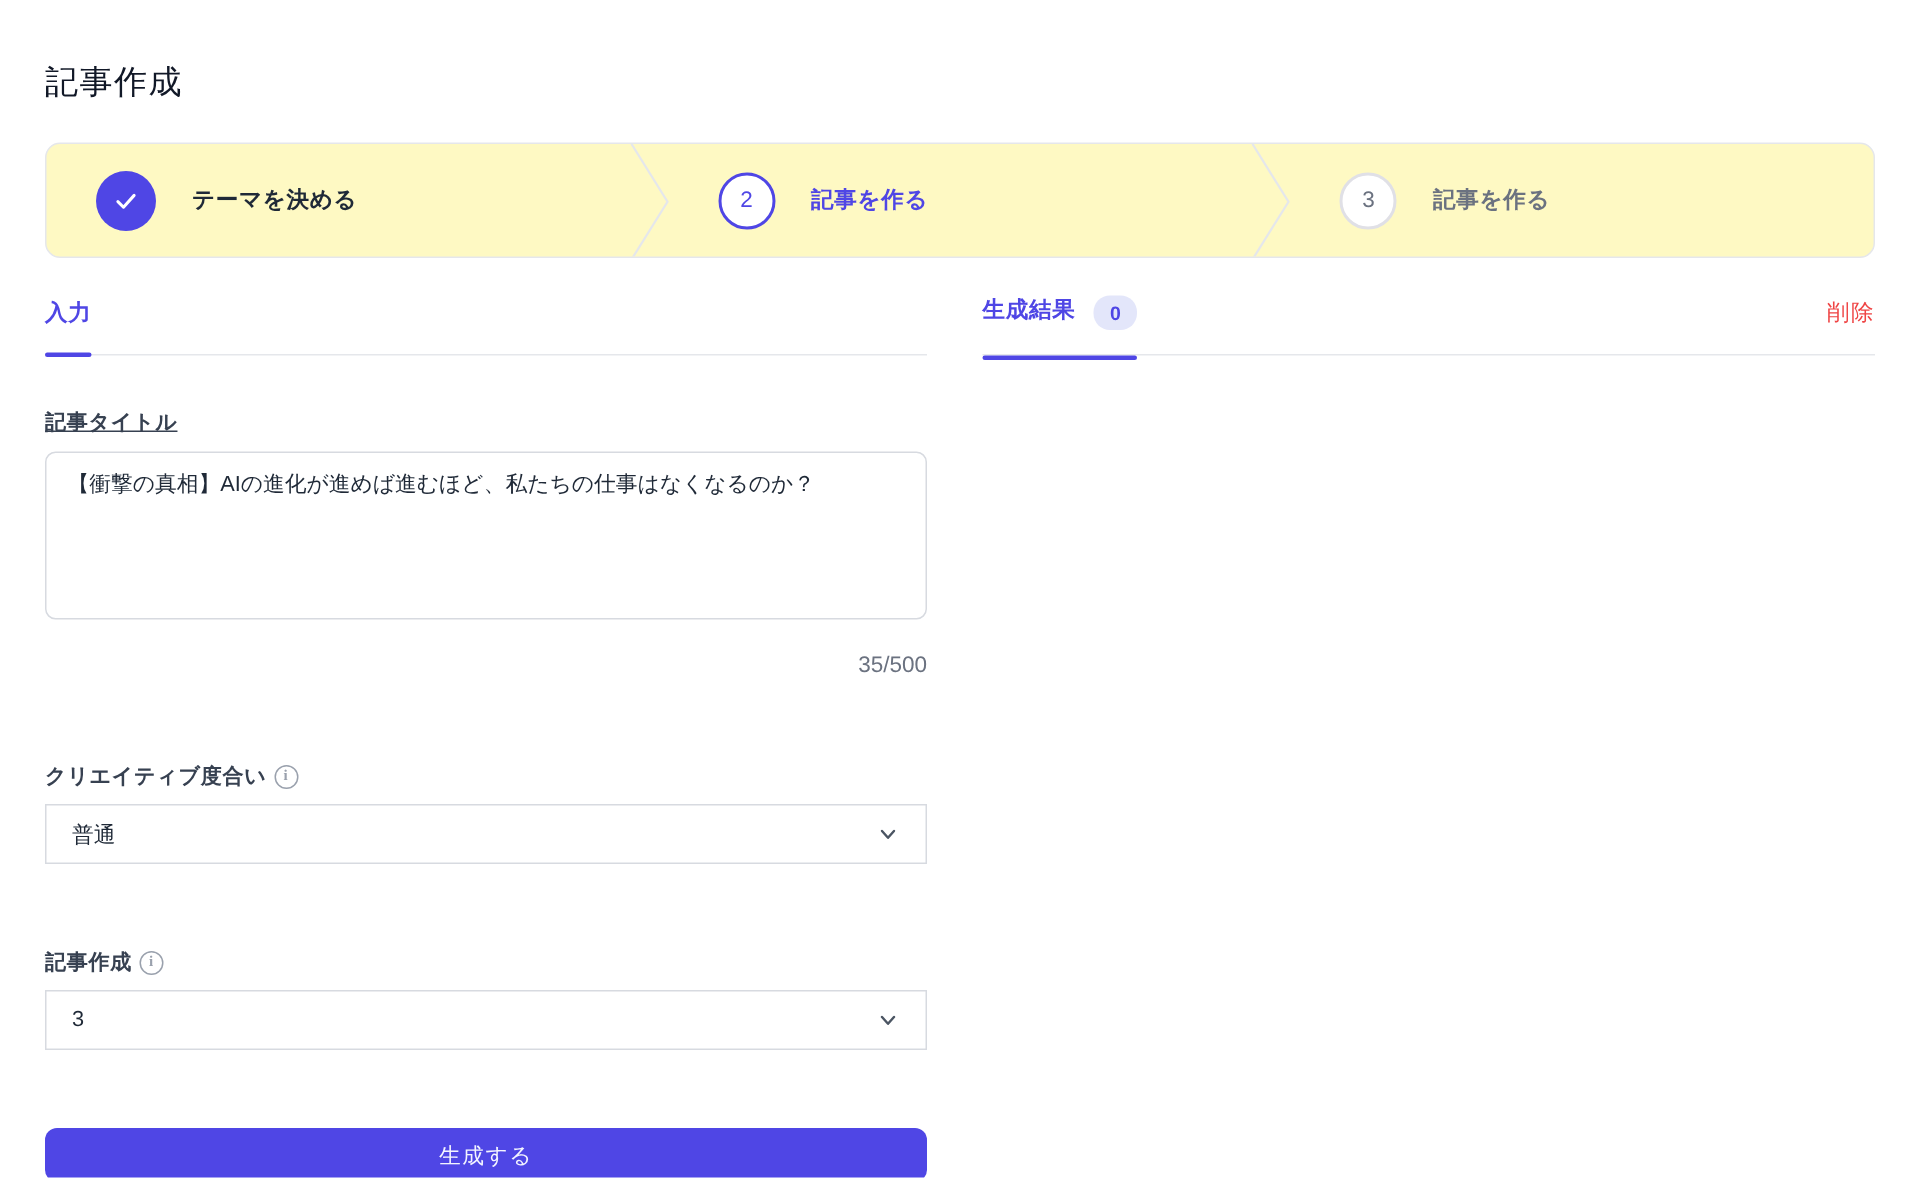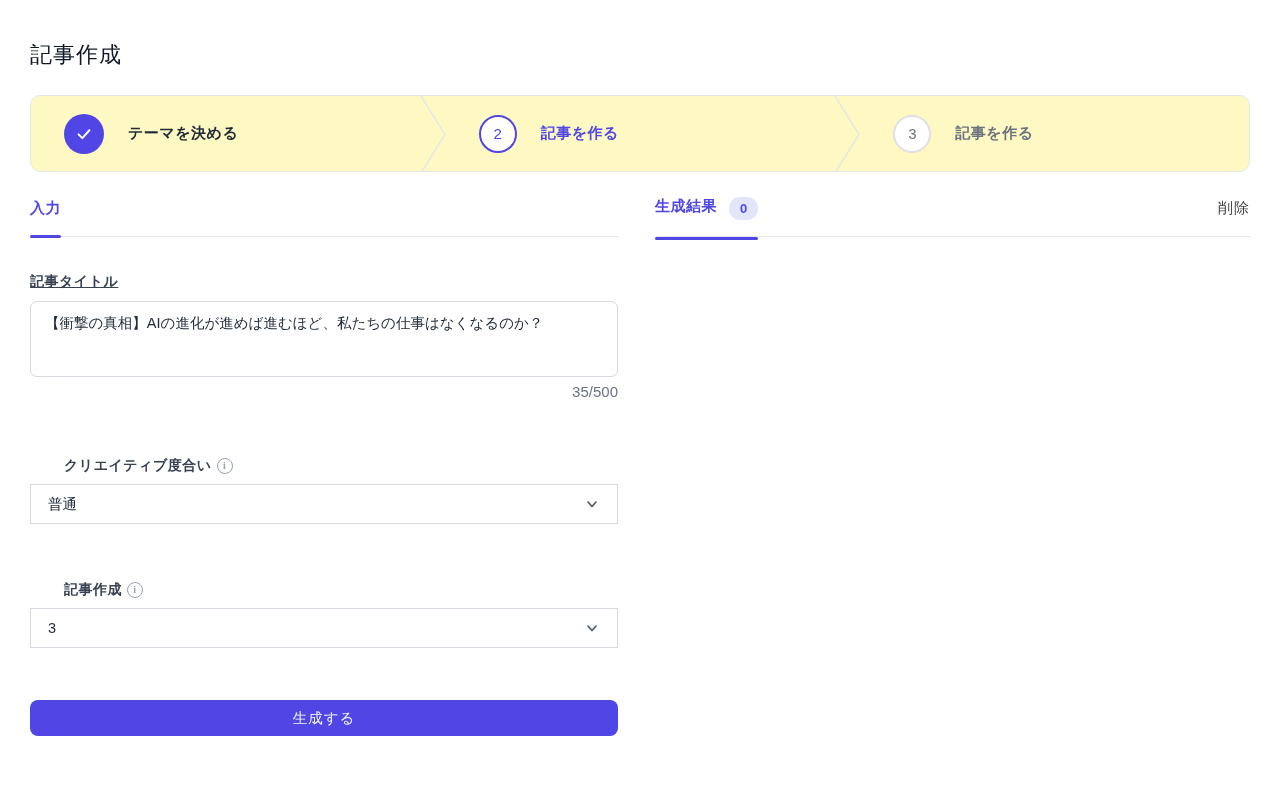--- a/index.html
+++ b/index.html
@@ -65,48 +65,48 @@
     content:""; position:absolute; left:0; right:0; bottom:-20px;
     height:3px; background:#4f46e5; border-radius:2px;
   }
   .tab-badge {
     margin-left:12px; background:#e3e6fa; color:#4f46e5;
     font-size:13px; font-weight:600; line-height:1;
     padding:5px 11px; border-radius:11px;
   }
   .delete-btn {
     background:none; border:none; padding:0;
-    color:#404040; font-size:15px; letter-spacing:1px;
+    color:#ef4444; font-size:15px; letter-spacing:1px;
     font-family:Liberation Sans, sans-serif; cursor:pointer;
   }
 
   
   .field-label-row {
     display:flex; align-items:center; gap:5px;
     font-size:14px; font-weight:700; color:#374151; letter-spacing:0.5px;
   }
   .info-icon {
     width:16px; height:16px; border-radius:50%;
     border:1px solid #9aa1ad; color:#9aa1ad;
     font-size:10px; line-height:1; font-style:normal;
     display:inline-flex; align-items:center; justify-content:center;
     font-family:"Liberation Serif", serif;
   }
   .title-label-row { margin-top:36px; margin-bottom:10px;text-decoration:underline; }
   .title-textarea {
-    display:block; width:100%; height:76px;
+    display:block; width:100%; height:112px;
     border:1px solid #d7dae0; border-radius:7px;
     padding:11px 14px; font-size:14.5px; line-height:1.5;
     color:#1f2937; font-family:inherit;
     resize:none; outline:none; background:#fff;
   }
   .char-counter {
-    text-align:right; color:#6b7280; font-size:15px; margin-top:6px;
-  }
-  .select-label-row { margin-top:57px; margin-bottom:9px;margin-left:34px; }
+    text-align:right; color:#6b7280; font-size:15px; margin-top:22px;
+  }
+  .select-label-row { margin-top:57px; margin-bottom:9px; }
   .select-box {
     height:40px; border:1px solid #d7dae0; border-radius:0;
     display:flex; align-items:center; justify-content:space-between;
     padding:0 17px; cursor:pointer; background:#fff;
   }
   .select-value { font-size:14.5px; color:#1f2937; }
   .select-chevron { width:16px; height:16px; }
 
   .generate-btn {
     display:block; width:100%; height:36px; margin-top:52px;

